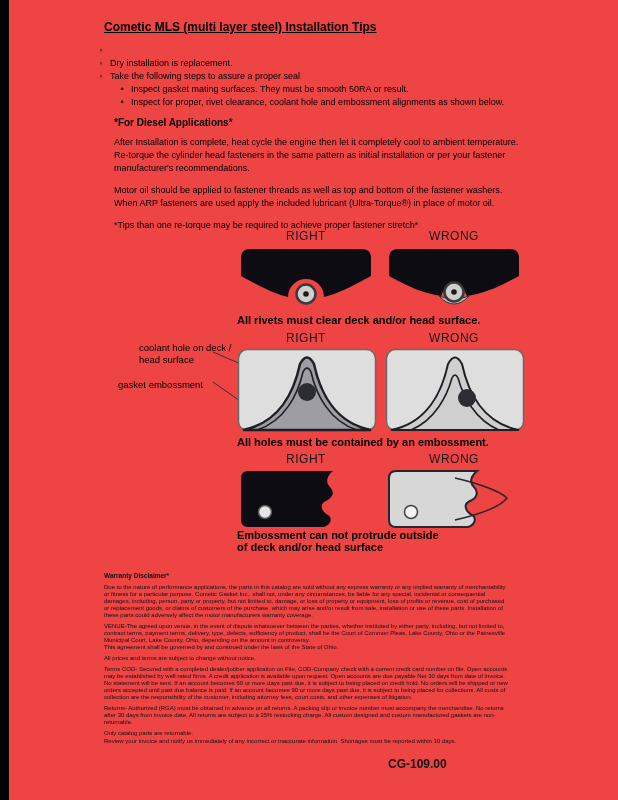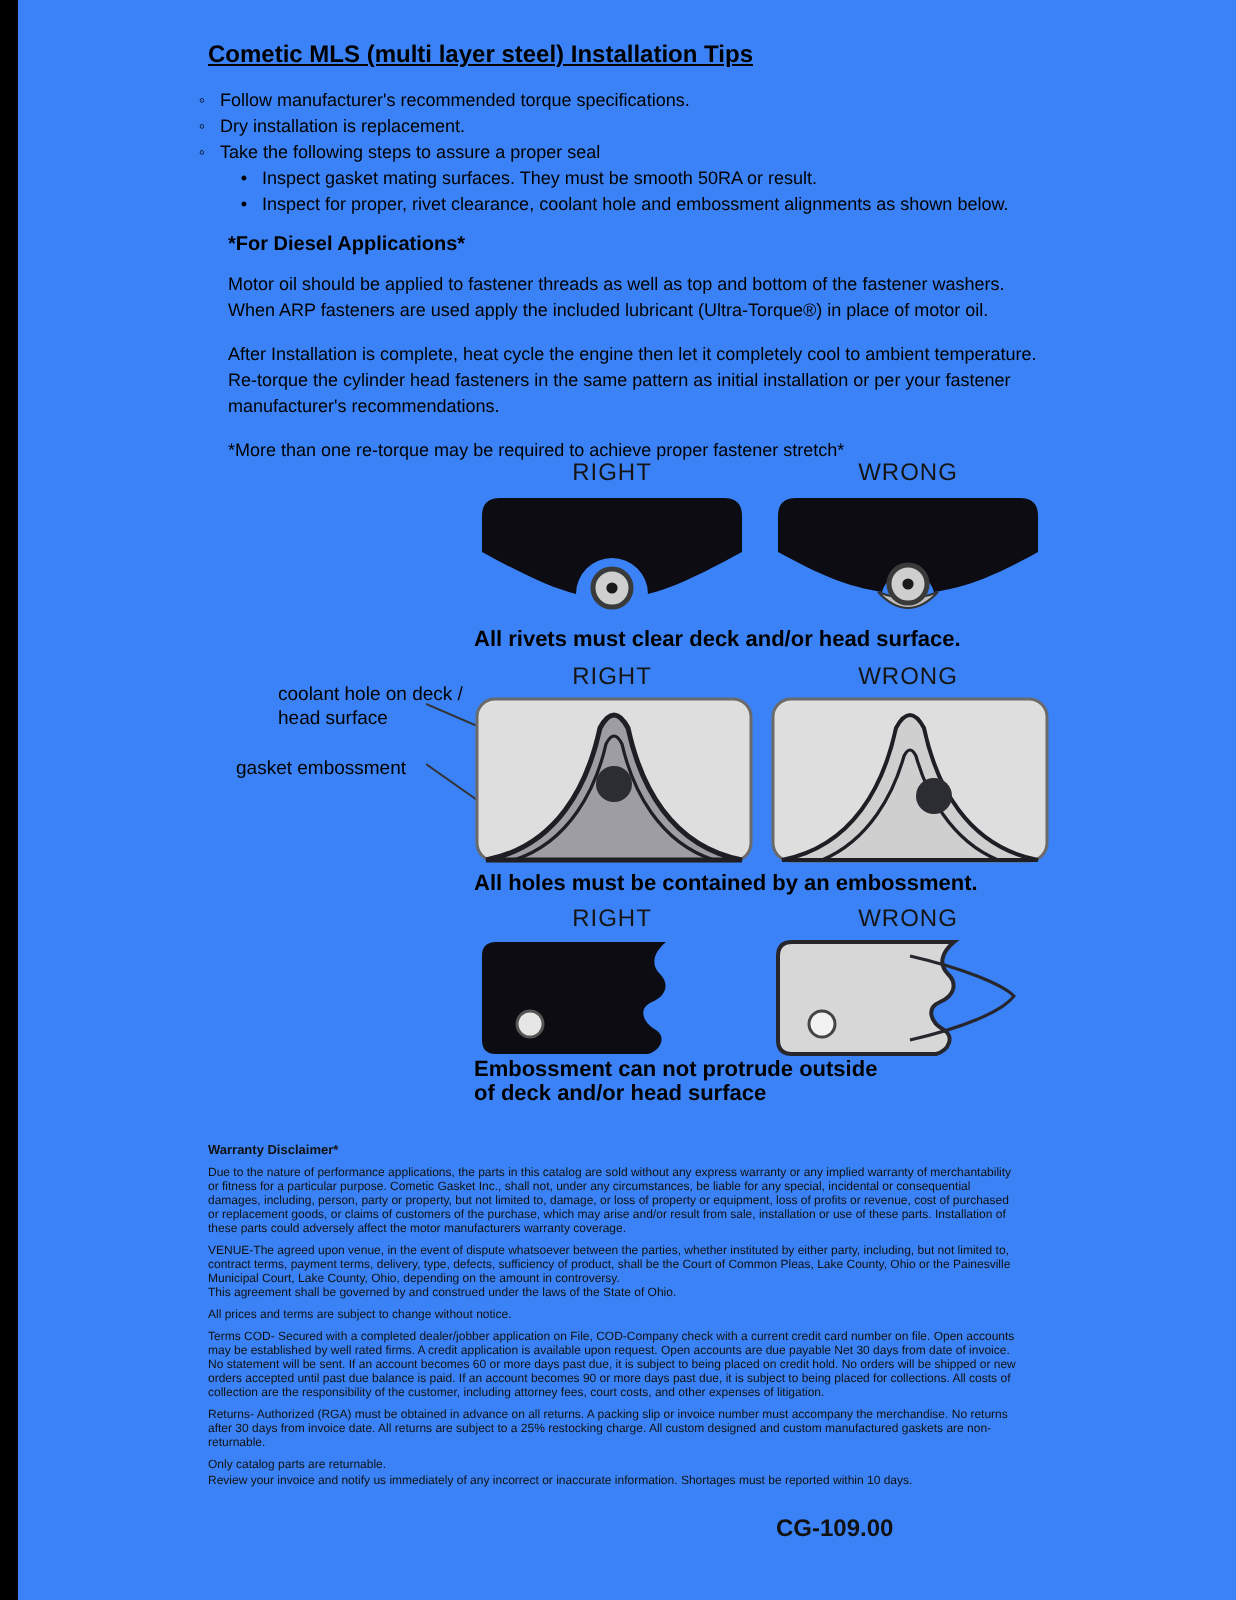--- a/index.html
+++ b/index.html
@@ -1,19 +1,19 @@
 <!DOCTYPE html>
 <html><head>
 <meta charset="utf-8">
 <style>
   * { margin:0; padding:0; box-sizing:border-box; }
   html,body { background:#9a9a9a; }
   body { font-family:"Liberation Sans", sans-serif; color:#000; }
   .page {
-    position:relative; width:618px; height:800px; background:#3b82f6;
+    position:relative; width:618px; height:800px; background:#ef4444;
     overflow:hidden; margin:0 auto;
   }
   .leftbar { position:absolute; left:0; top:0; width:9px; height:800px; background:#000; }
 
   .title {
     position:absolute; left:104px; top:20px;
     font-size:12px; font-weight:bold; text-decoration:underline; white-space:nowrap;
   }
 
   .bullets { position:absolute; left:97px; top:44px; font-size:9px; line-height:13px; }
@@ -44,21 +44,20 @@
 <body>
 
 <div class="page">
   <div class="leftbar"></div>
 
   <h1 class="title">Cometic MLS (multi layer steel) Installation Tips</h1>
 
   <div class="bullets">
     <div class="bullet">
       <span class="marker">◦</span>
-      <span>Follow manufacturer's recommended torque specifications.</span>
     </div>
     <div class="bullet">
       <span class="marker">◦</span>
       <span>Dry installation is replacement.</span>
     </div>
     <div class="bullet">
       <span class="marker">◦</span>
       <span>Take the following steps to assure a proper seal</span>
     </div>
     <div class="bullet sub">
@@ -66,23 +65,23 @@
       <span>Inspect gasket mating surfaces.  They must be smooth 50RA or result.</span>
     </div>
     <div class="bullet sub">
       <span class="marker">•</span>
       <span>Inspect for proper, rivet clearance, coolant hole and embossment alignments as shown below.</span>
     </div>
   </div>
 
   <div class="diesel">
     <h2>*For Diesel Applications*</h2>
+    <p>After Installation is complete, heat cycle the engine then let it completely cool to ambient temperature. Re-torque the cylinder head fasteners in the same pattern as initial installation or per your fastener manufacturer's recommendations.</p>
     <p>Motor oil should be applied to fastener threads as well as top and bottom of the fastener washers. When ARP fasteners are used apply the included lubricant (Ultra-Torque®) in place of motor oil.</p>
-    <p>After Installation is complete, heat cycle the engine then let it completely cool to ambient temperature. Re-torque the cylinder head fasteners in the same pattern as initial installation or per your fastener manufacturer's recommendations.</p>
-    <p class="note">*More than one re-torque may be required to achieve proper fastener stretch*</p>
+    <p class="note">*Tips than one re-torque may be required to achieve proper fastener stretch*</p>
   </div>
 
   <div class="hdr" style="left:237px; top:229px;">RIGHT</div>
   <div class="hdr" style="left:385px; top:229px;">WRONG</div>
 
   <div class="panel" style="left:237px; top:246px;">
     <svg viewBox="0 0 138 64" width="138" height="64">
       <path d="M4,12 Q4,3 13,3 L125,3 Q134,3 134,12 L134,30 C112,42 99,48 87,51 A18,18 0 0 0 51,51 C39,48 26,42 4,30 Z" fill="#0c0c12"></path>
       <circle cx="69" cy="48" r="9.5" fill="#cfcfcf" stroke="#3a3a3a" stroke-width="2.5"></circle>
       <circle cx="69" cy="48" r="2.8" fill="#1a1a1a"></circle>

